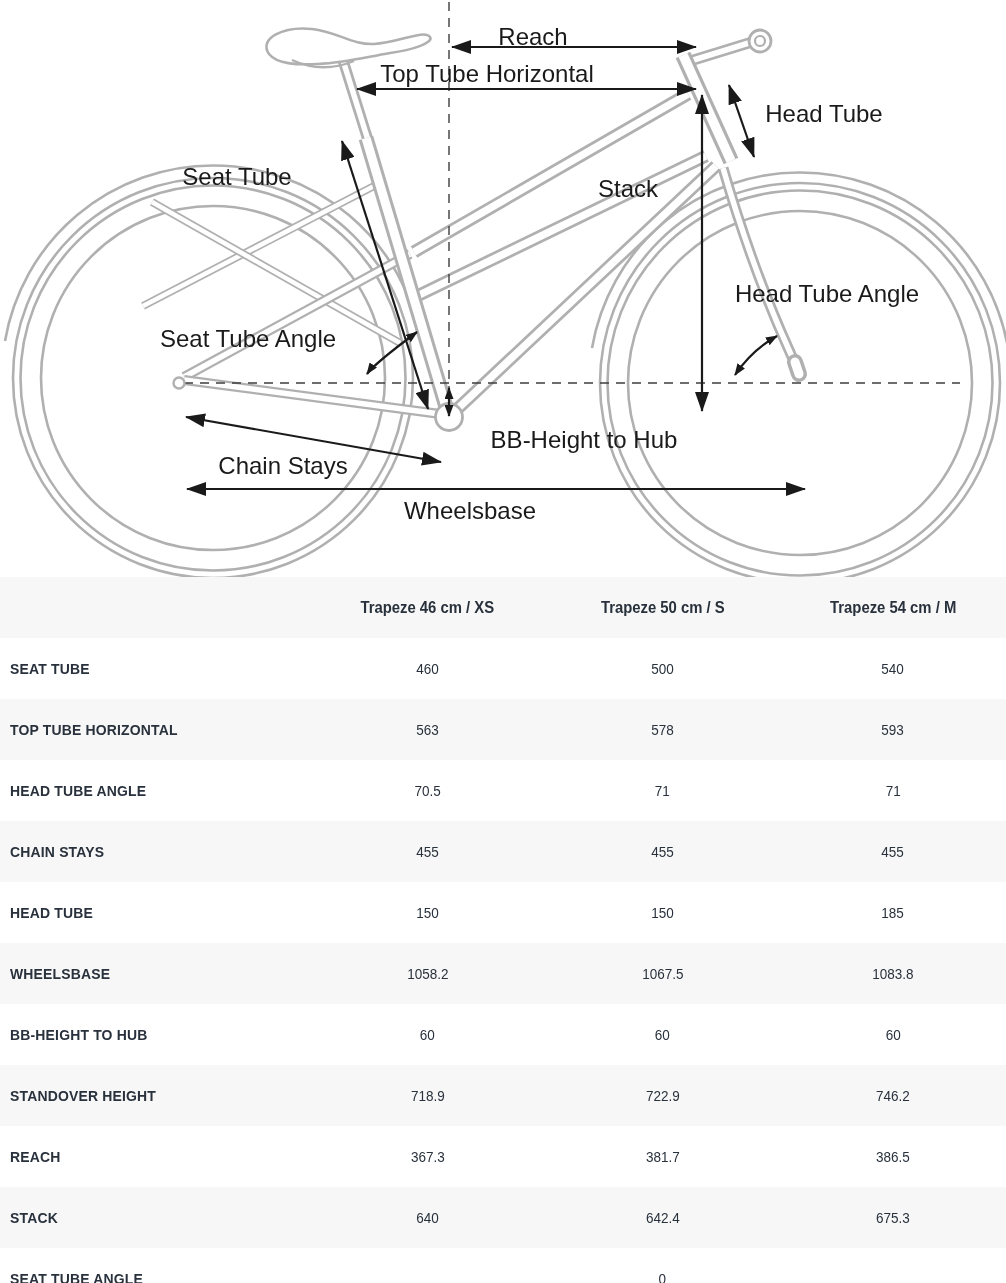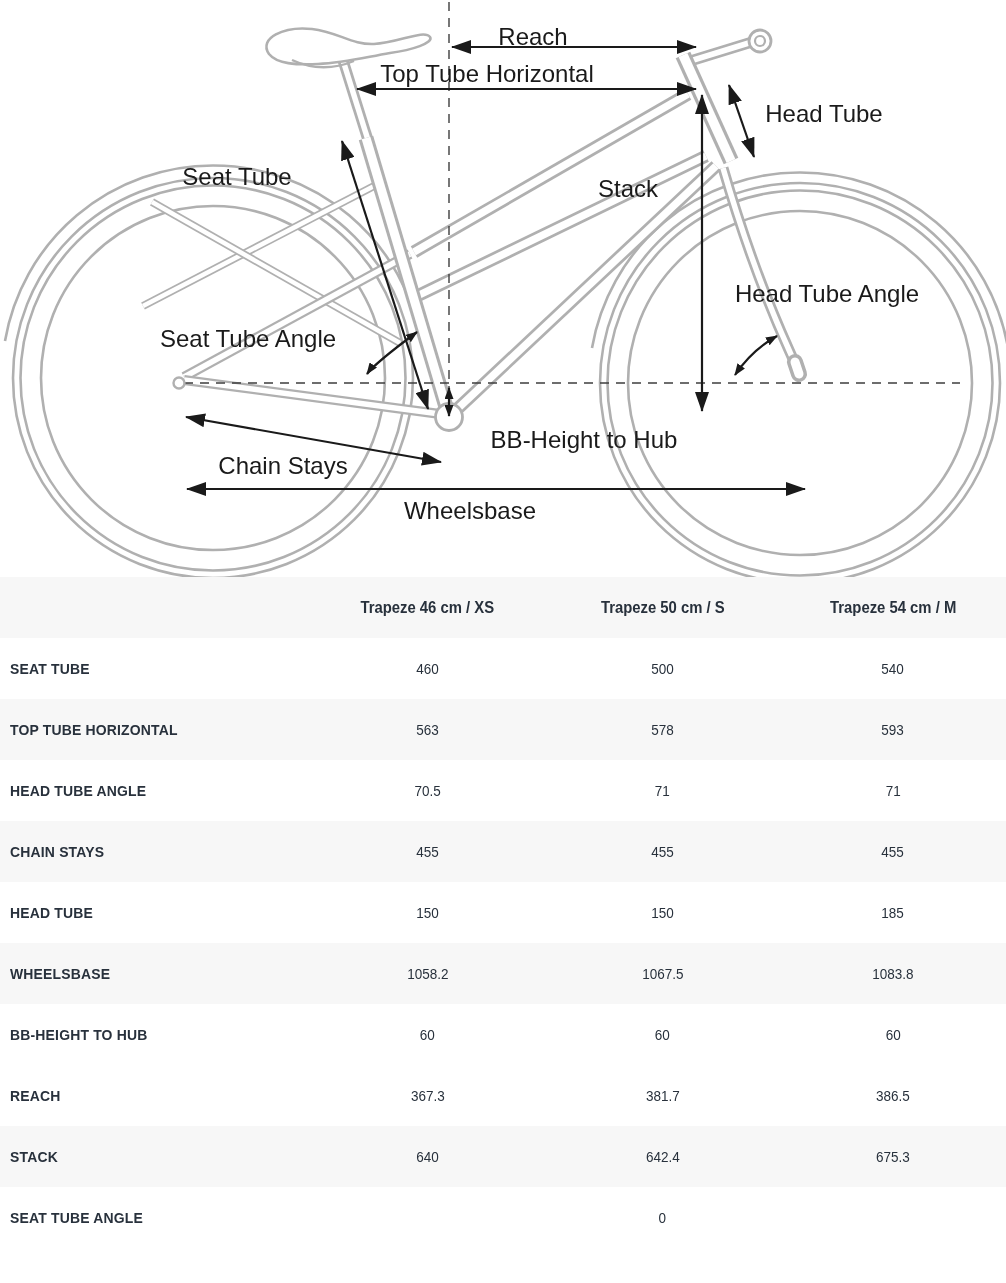--- a/index.html
+++ b/index.html
@@ -173,20 +173,26 @@
       <div class="t-cell"><span class="cond">1058.2</span></div>
       <div class="t-cell"><span class="cond">1067.5</span></div>
       <div class="t-cell"><span class="cond">1083.8</span></div>
     </div>
     <div class="t-row">
       <div class="t-cell t-label"><span class="cond">BB-HEIGHT TO HUB</span></div>
       <div class="t-cell"><span class="cond">60</span></div>
       <div class="t-cell"><span class="cond">60</span></div>
       <div class="t-cell"><span class="cond">60</span></div>
     </div>
+    <div class="t-row alt">
+      <div class="t-cell t-label"><span class="cond">STANDOVER HEIGHT</span></div>
+      <div class="t-cell"><span class="cond">718.9</span></div>
+      <div class="t-cell"><span class="cond">722.9</span></div>
+      <div class="t-cell"><span class="cond">746.2</span></div>
+    </div>
     <div class="t-row">
       <div class="t-cell t-label"><span class="cond">REACH</span></div>
       <div class="t-cell"><span class="cond">367.3</span></div>
       <div class="t-cell"><span class="cond">381.7</span></div>
       <div class="t-cell"><span class="cond">386.5</span></div>
     </div>
     <div class="t-row alt">
       <div class="t-cell t-label"><span class="cond">STACK</span></div>
       <div class="t-cell"><span class="cond">640</span></div>
       <div class="t-cell"><span class="cond">642.4</span></div>

